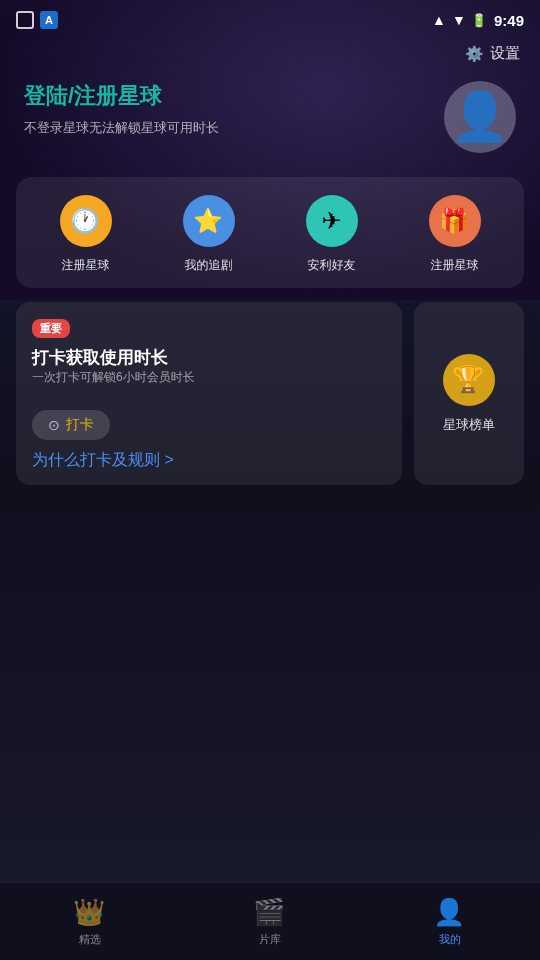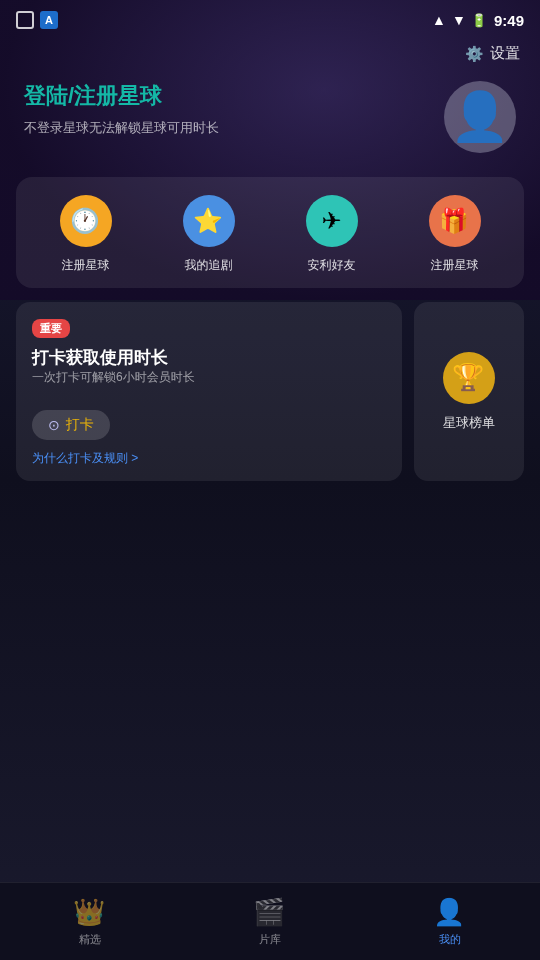--- a/index.html
+++ b/index.html
@@ -209,21 +209,21 @@
     .checkin-btn-icon {
       font-size: 14px;
       color: rgba(200,200,255,0.9);
     }
     .checkin-btn-text {
       color: #eab308;
       font-size: 14px;
     }
     .checkin-link {
       color: #4a8ff5;
-      font-size: 12px;
+      font-size: 16px;
       margin-top: 10px;
       cursor: pointer;
     }
 
     
     .leaderboard-card {
       width: 110px;
       background: rgba(255,255,255,0.08);
       border-radius: 14px;
       display: flex;

